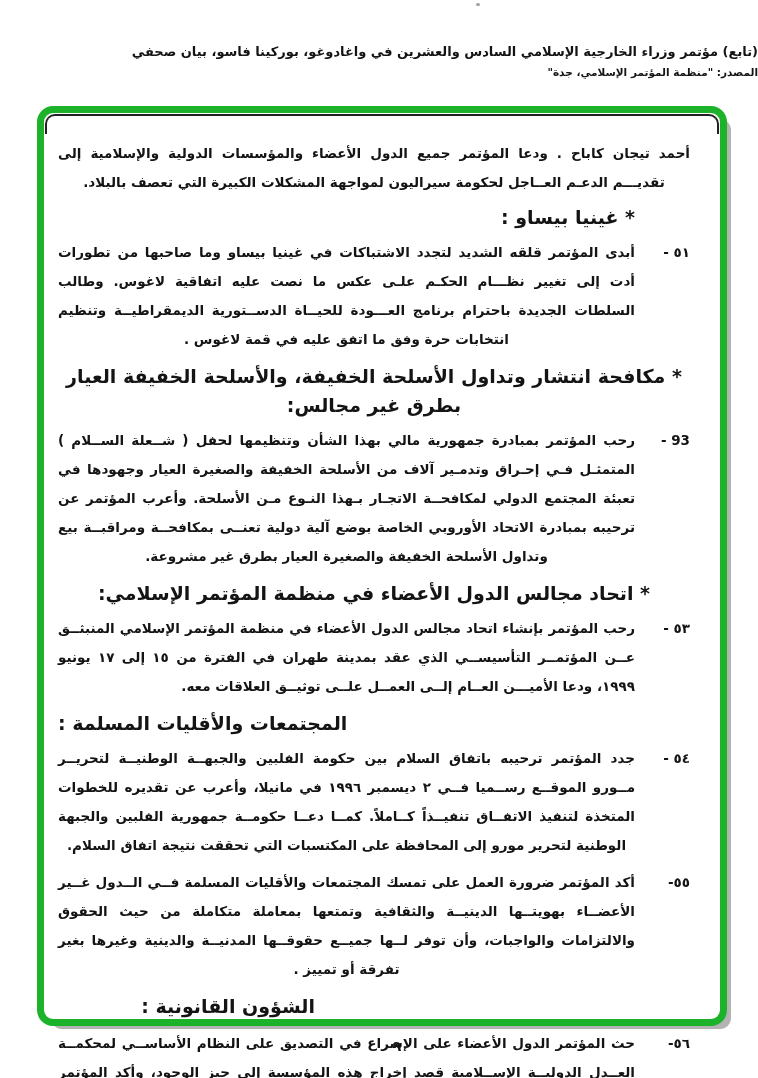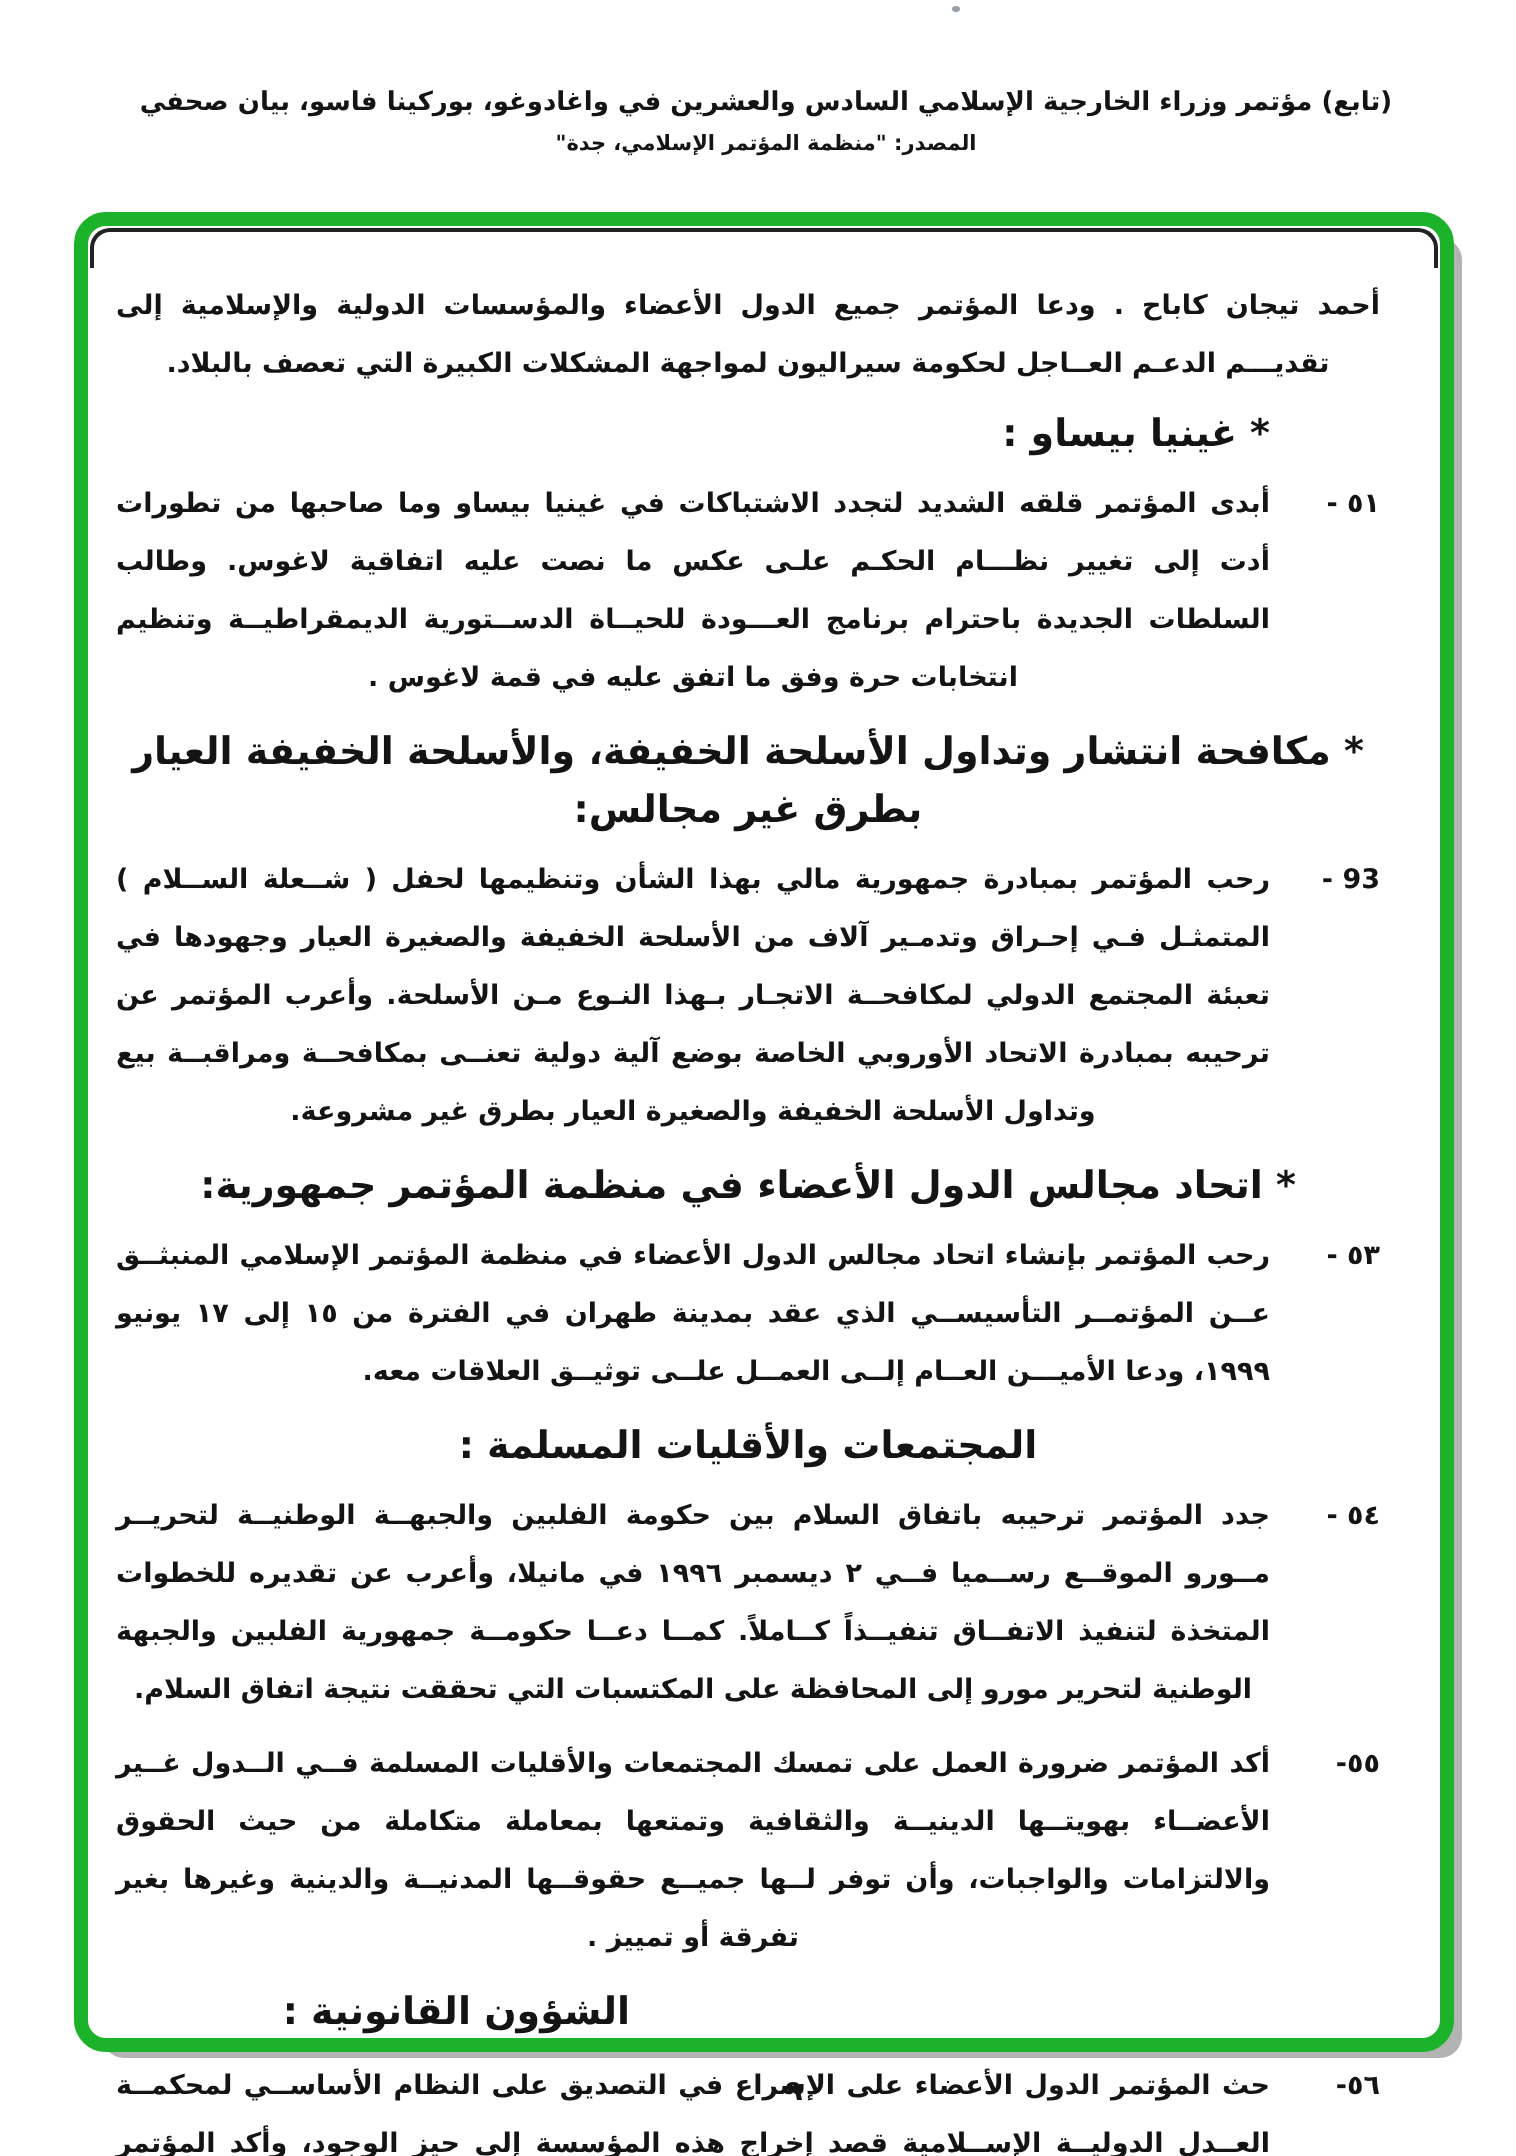--- a/index.html
+++ b/index.html
@@ -1,21 +1,21 @@
 <!DOCTYPE html>
 <html lang="ar"><head>
 <meta charset="utf-8">
 <style>
   html,body{margin:0;padding:0;}
   body{
     width:758px;height:1078px;position:relative;background:#ffffff;
     font-family:"DejaVu Sans", sans-serif;color:#141414;overflow:hidden;
   }
   .speck{position:absolute;left:476px;top:3px;width:4px;height:3px;background:#9aa0a8;border-radius:50%;}
-  .header{position:absolute;top:44px;left:8px;right:0;text-align:center;direction:rtl;}
+  .header{position:absolute;top:44px;left:8px;right:0;direction:rtl;}
   .header .h1{font-size:13px;font-weight:bold;letter-spacing:0;}
   .header .h2{font-size:10.5px;font-weight:bold;margin-top:7px;}
   .frame{
     position:absolute;left:37px;top:106px;width:690px;height:920px;
     border:7px solid #1cb32b;border-radius:16px;box-sizing:border-box;
     box-shadow:9px 8px 0 -5px #b3b3b3;
     background:#fff;
   }
   .frame-topline{
     position:absolute;top:1px;left:1px;right:1px;height:18px;
@@ -27,21 +27,21 @@
     padding:26px 30px 0 14px;direction:rtl;box-sizing:border-box;
     font-size:13.5px;font-weight:bold;line-height:29px;
   }
   p,h3{margin:0;padding:0;}
   .para{text-align:justify;}
   .last-center{text-align-last:center;}
   .last-justify{text-align-last:justify;}
   .intro{margin-bottom:6px;}
   .hd{font-size:19px;font-weight:700;line-height:29px;margin:6px 0;}
   .hd-right{text-align:right;margin-left:0;margin-right:55px;}
-  .hd-right-full{text-align:center;margin-right:0;}
+  .hd-right-full{text-align:left;margin-right:0;}
   .hd-center{text-align:center;}
   .hd-indent{text-align:right;margin-right:375px;white-space:nowrap;}
   .hd-legal-gap{margin-bottom:8px;}
   .item{display:flex;direction:rtl;margin-bottom:8px;}
   .item .num{flex:0 0 55px;text-align:right;white-space:nowrap;}
   .item .body{flex:1 1 auto;text-align:justify;}
   .pageno{
     position:absolute;top:1038px;left:0;right:0;text-align:center;
     padding-left:36px;font-size:14px;font-weight:bold;direction:rtl;
   }
@@ -71,21 +71,21 @@
         <p class="body last-center">أبدى المؤتمر قلقه الشديد لتجدد الاشتباكات في غينيا بيساو وما صاحبها من تطورات أدت إلى تغيير نظـــام الحكـم علـى عكس ما نصت عليه اتفاقية لاغوس. وطالب السلطات الجديدة باحترام برنامج العـــودة للحيــاة الدســتورية الديمقراطيــة وتنظيم انتخابات حرة وفق ما اتفق عليه في قمة لاغوس .</p>
       </div>
 
       <h3 class="hd hd-center">* مكافحة انتشار وتداول الأسلحة الخفيفة، والأسلحة الخفيفة العيار بطرق غير مجالس:</h3>
 
       <div class="item">
         <span class="num">93 -</span>
         <p class="body last-center">رحب المؤتمر بمبادرة جمهورية مالي بهذا الشأن وتنظيمها لحفل ( شــعلة الســلام ) المتمثـل فـي إحـراق وتدمـير آلاف من الأسلحة الخفيفة والصغيرة العيار وجهودها في تعبئة المجتمع الدولي لمكافحــة الاتجـار بـهذا النـوع مـن الأسلحة. وأعرب المؤتمر عن ترحيبه بمبادرة الاتحاد الأوروبي الخاصة بوضع آلية دولية تعنــى بمكافحــة ومراقبــة بيع وتداول الأسلحة الخفيفة والصغيرة العيار بطرق غير مشروعة.</p>
       </div>
 
-      <h3 class="hd hd-center">* اتحاد مجالس الدول الأعضاء في منظمة المؤتمر جمهورية:</h3>
+      <h3 class="hd hd-center">* اتحاد مجالس الدول الأعضاء في منظمة المؤتمر الإسلامي:</h3>
 
       <div class="item">
         <span class="num">٥٣ -</span>
         <p class="body">رحب المؤتمر بإنشاء اتحاد مجالس الدول الأعضاء في منظمة المؤتمر الإسلامي المنبثــق عــن المؤتمــر التأسيســي الذي عقد بمدينة طهران في الفترة من ١٥ إلى ١٧ يونيو ١٩٩٩، ودعا الأميـــن العــام إلــى العمــل علــى توثيــق العلاقات معه.</p>
       </div>
 
       <h3 class="hd hd-right-full">المجتمعات والأقليات المسلمة :</h3>
 
       <div class="item">
         <span class="num">٥٤ -</span>

